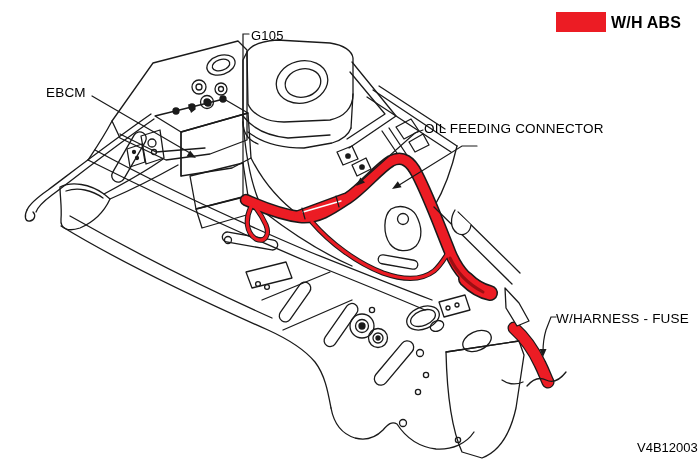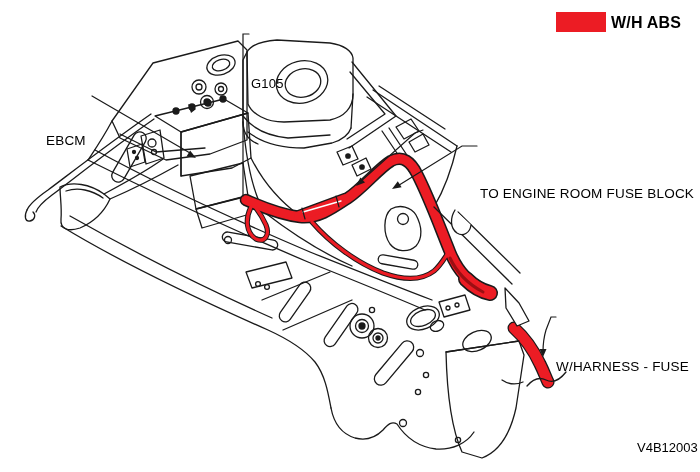--- a/index.html
+++ b/index.html
@@ -3,21 +3,20 @@
 <meta charset="utf-8">
 <style>
   html,body{margin:0;padding:0;background:#fff;}
   .stage{
     position:relative;width:700px;height:472px;background:#ffffff;overflow:hidden;
     font-family:"Liberation Sans", sans-serif;
   }
   .callout{
     position:absolute;color:#000;font-size:13.5px;line-height:1;white-space:nowrap;
     letter-spacing:0.2px;
-    margin-top:48px;
   }
   .callout.small{font-size:13px;}
   .legend-label{
     position:absolute;left:611px;top:12px;height:21px;line-height:21px;
     font-size:16px;font-weight:bold;color:#000;white-space:nowrap;letter-spacing:0.2px;
   }
   .legend-swatch{position:absolute;left:556px;top:12px;}
   .drawing-number{position:absolute;left:621px;top:440px;font-size:13px;color:#000;white-space:nowrap;margin-left:16px;}
   svg.art{position:absolute;left:0;top:0;}
 </style>
@@ -201,19 +200,19 @@
 
   <svg class="legend-swatch" width="50" height="20">
     <rect x="0" y="0" width="50" height="20" fill="#EC1C24"></rect>
   </svg>
   <div class="legend-label">W/H ABS</div>
 
   <div class="callout small" style="left:251px;top:29px;">G105</div>
 
   <div class="callout" style="left:46px;top:86px;">EBCM</div>
 
-
-  <div class="callout" style="left:480px;top:139px;">TO ENGINE ROOM FUSE BLOCK</div>
+  <div class="callout" style="left:424px;top:122px;">OIL FEEDING CONNECTOR</div>
+
 
   <div class="callout" style="left:556px;top:312px;">W/HARNESS - FUSE</div>
 
   <div class="drawing-number">V4B12003</div>
 </div>
 
 </body></html>

